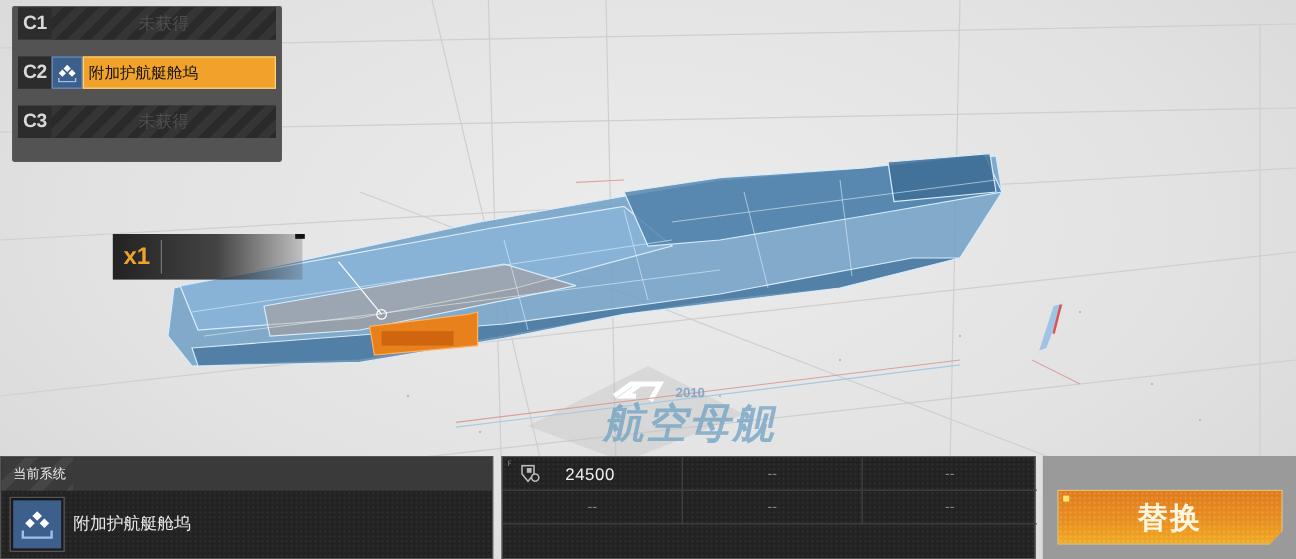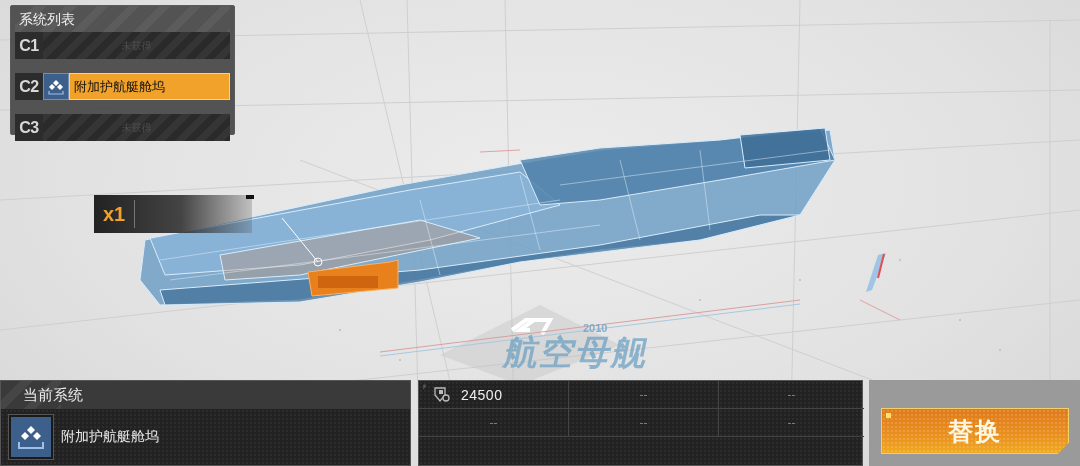--- a/index.html
+++ b/index.html
@@ -38,21 +38,21 @@
     background: #2c2c2c;
   }
   .sys-row .code {
     width: 28px; text-align: center; color: #d8d8d8; font-size: 16px; font-weight: bold;
     font-family: "Liberation Sans", sans-serif; letter-spacing: -0.5px;
   }
   .sys-row .slot {
     flex: 1; height: 100%;
     background: repeating-linear-gradient(135deg, #353535 0 7px, #2a2a2a 7px 14px);
     display: flex; align-items: center; justify-content: center;
-    color: #4e4e4e; font-size: 10px;
+    color: #4e4e4e; font-size: 14px;
   }
   .sys-row.active .slot {
     background: #f0a22a;
     justify-content: flex-start;
     color: #111; font-size: 13px; padding-left: 4px;
     border: 1px solid #ffd27a;
   }
   .sys-icon-small {
     width: 26px; height: 27px; background: #3d5f8c; border: 1px solid #6f8fb8;
     display: flex; align-items: center; justify-content: center;
@@ -74,21 +74,21 @@
 
   
   .panel {
     position: absolute; top: 380px; height: 86px;
     background-color: #222;
     background-image: radial-gradient(rgba(255,255,255,0.05) 1px, transparent 1px);
     background-size: 4px 4px;
     border: 1px solid #555;
   }
   .panel .p-title {
-    height: 28px; line-height: 28px; color: #eaeaea; font-size: 15px; padding-left: 22px;
+    height: 28px; line-height: 28px; color: #eaeaea; font-size: 11px; padding-left: 10px;
     background: #3a3a3a;
     background-image: repeating-linear-gradient(135deg, transparent 0 14px, rgba(255,255,255,0.06) 14px 22px);
     background-size: 60px 28px; background-repeat: no-repeat;
     background-color: #3a3a3a;
   }
   .cur-panel { left: 0; width: 411px; }
   .cur-body { display: flex; align-items: center; padding: 6px 8px; }
   .cur-icon {
     width: 44px; height: 44px; background: #3d5f8c; border: 2px solid #1a1a1a;
     outline: 1px solid #555;
@@ -96,21 +96,21 @@
   }
   .cur-name { color: #e8e8e8; font-size: 14px; margin-left: 8px; }
 
   .attr-panel { left: 418px; width: 445px; }
   .attr-grid { display: grid; grid-template-columns: 150px 150px 145px; grid-template-rows: 28px 28px; }
   .attr-cell {
     position: relative; display: flex; align-items: center; justify-content: center;
     color: #8a8a8a; font-size: 11px; border-right: 1px solid #444; border-bottom: 1px solid #444;
   }
   .attr-cell:nth-child(3n) { border-right: none; }
-  .attr-cell.first { justify-content: flex-start; padding-left: 14px; color: #f0f0f0; font-size: 14px; }
+  .attr-cell.first { justify-content: flex-start; padding-left: 24px; color: #f0f0f0; font-size: 14px; }
   .attr-cell .val { margin-left: 28px; font-family: "Liberation Sans", sans-serif; letter-spacing: 0.5px; }
   .attr-cell .f { position: absolute; left: 4px; top: 2px; font-size: 6px; color: #888; }
 
   .btn-panel {
     position: absolute; left: 869px; top: 380px; width: 211px; height: 86px;
     background: #9a9a9a;
   }
   .replace-btn {
     position: absolute; left: 12px; top: 28px; width: 188px; height: 46px;
     background: linear-gradient(180deg, #e07a1c 0%, #e9901f 60%, #f0aa22 100%);
@@ -123,21 +123,21 @@
       linear-gradient(180deg, #e07a1c 0%, #e9901f 60%, #f0aa22 100%);
     background-size: 4px 4px, 100% 100%;
   }
   .replace-btn .dot { position: absolute; left: 4px; top: 4px; width: 5px; height: 5px; background: #ffe36a; }
 
   .watermark {
     position: absolute; left: 505px; top: 330px; color: rgba(110,160,195,0.75);
     font-size: 34px; font-weight: bold; transform: skewX(-12deg); letter-spacing: 2px;
   }
   .hull-code {
-    position: absolute; left: 583px; top: 322px; color: rgba(110,160,195,0.8);
+    position: absolute; left: 563px; top: 322px; color: rgba(110,160,195,0.8);
     font-size: 11px; font-weight: bold; font-family: "Liberation Sans", sans-serif;
   }
 </style>
 </head>
 <body>
 
 <div class="scene">
   <svg class="grid-svg" width="1080" height="466">
     <g stroke="#cfcfcf" stroke-width="1" fill="none">
       <line x1="0" y1="40" x2="1080" y2="20"></line>
@@ -204,21 +204,20 @@
 
     <line x1="282" y1="218" x2="318" y2="262" stroke="#ffffff" stroke-width="1"></line>
     <circle cx="318" cy="262" r="4" fill="none" stroke="#ffffff" stroke-width="1"></circle>
   </svg>
 
   <div class="hull-code">2010</div>
   <div class="watermark">航空母舰</div>
 </div>
 
 <div class="sys-panel">
-  <div class="title">系统列表</div>
   <div class="sys-row">
     <span class="code">C1</span>
     <span class="slot">未获得</span>
   </div>
   <div class="sys-row active">
     <span class="code">C2</span>
     <span class="sys-icon-small">
       <svg width="18" height="16" viewBox="0 0 18 16">
         <polygon points="9,1 12,4 9,7 6,4" fill="#fff"></polygon>
         <polygon points="5,5 8,8 5,11 2,8" fill="#fff"></polygon>

